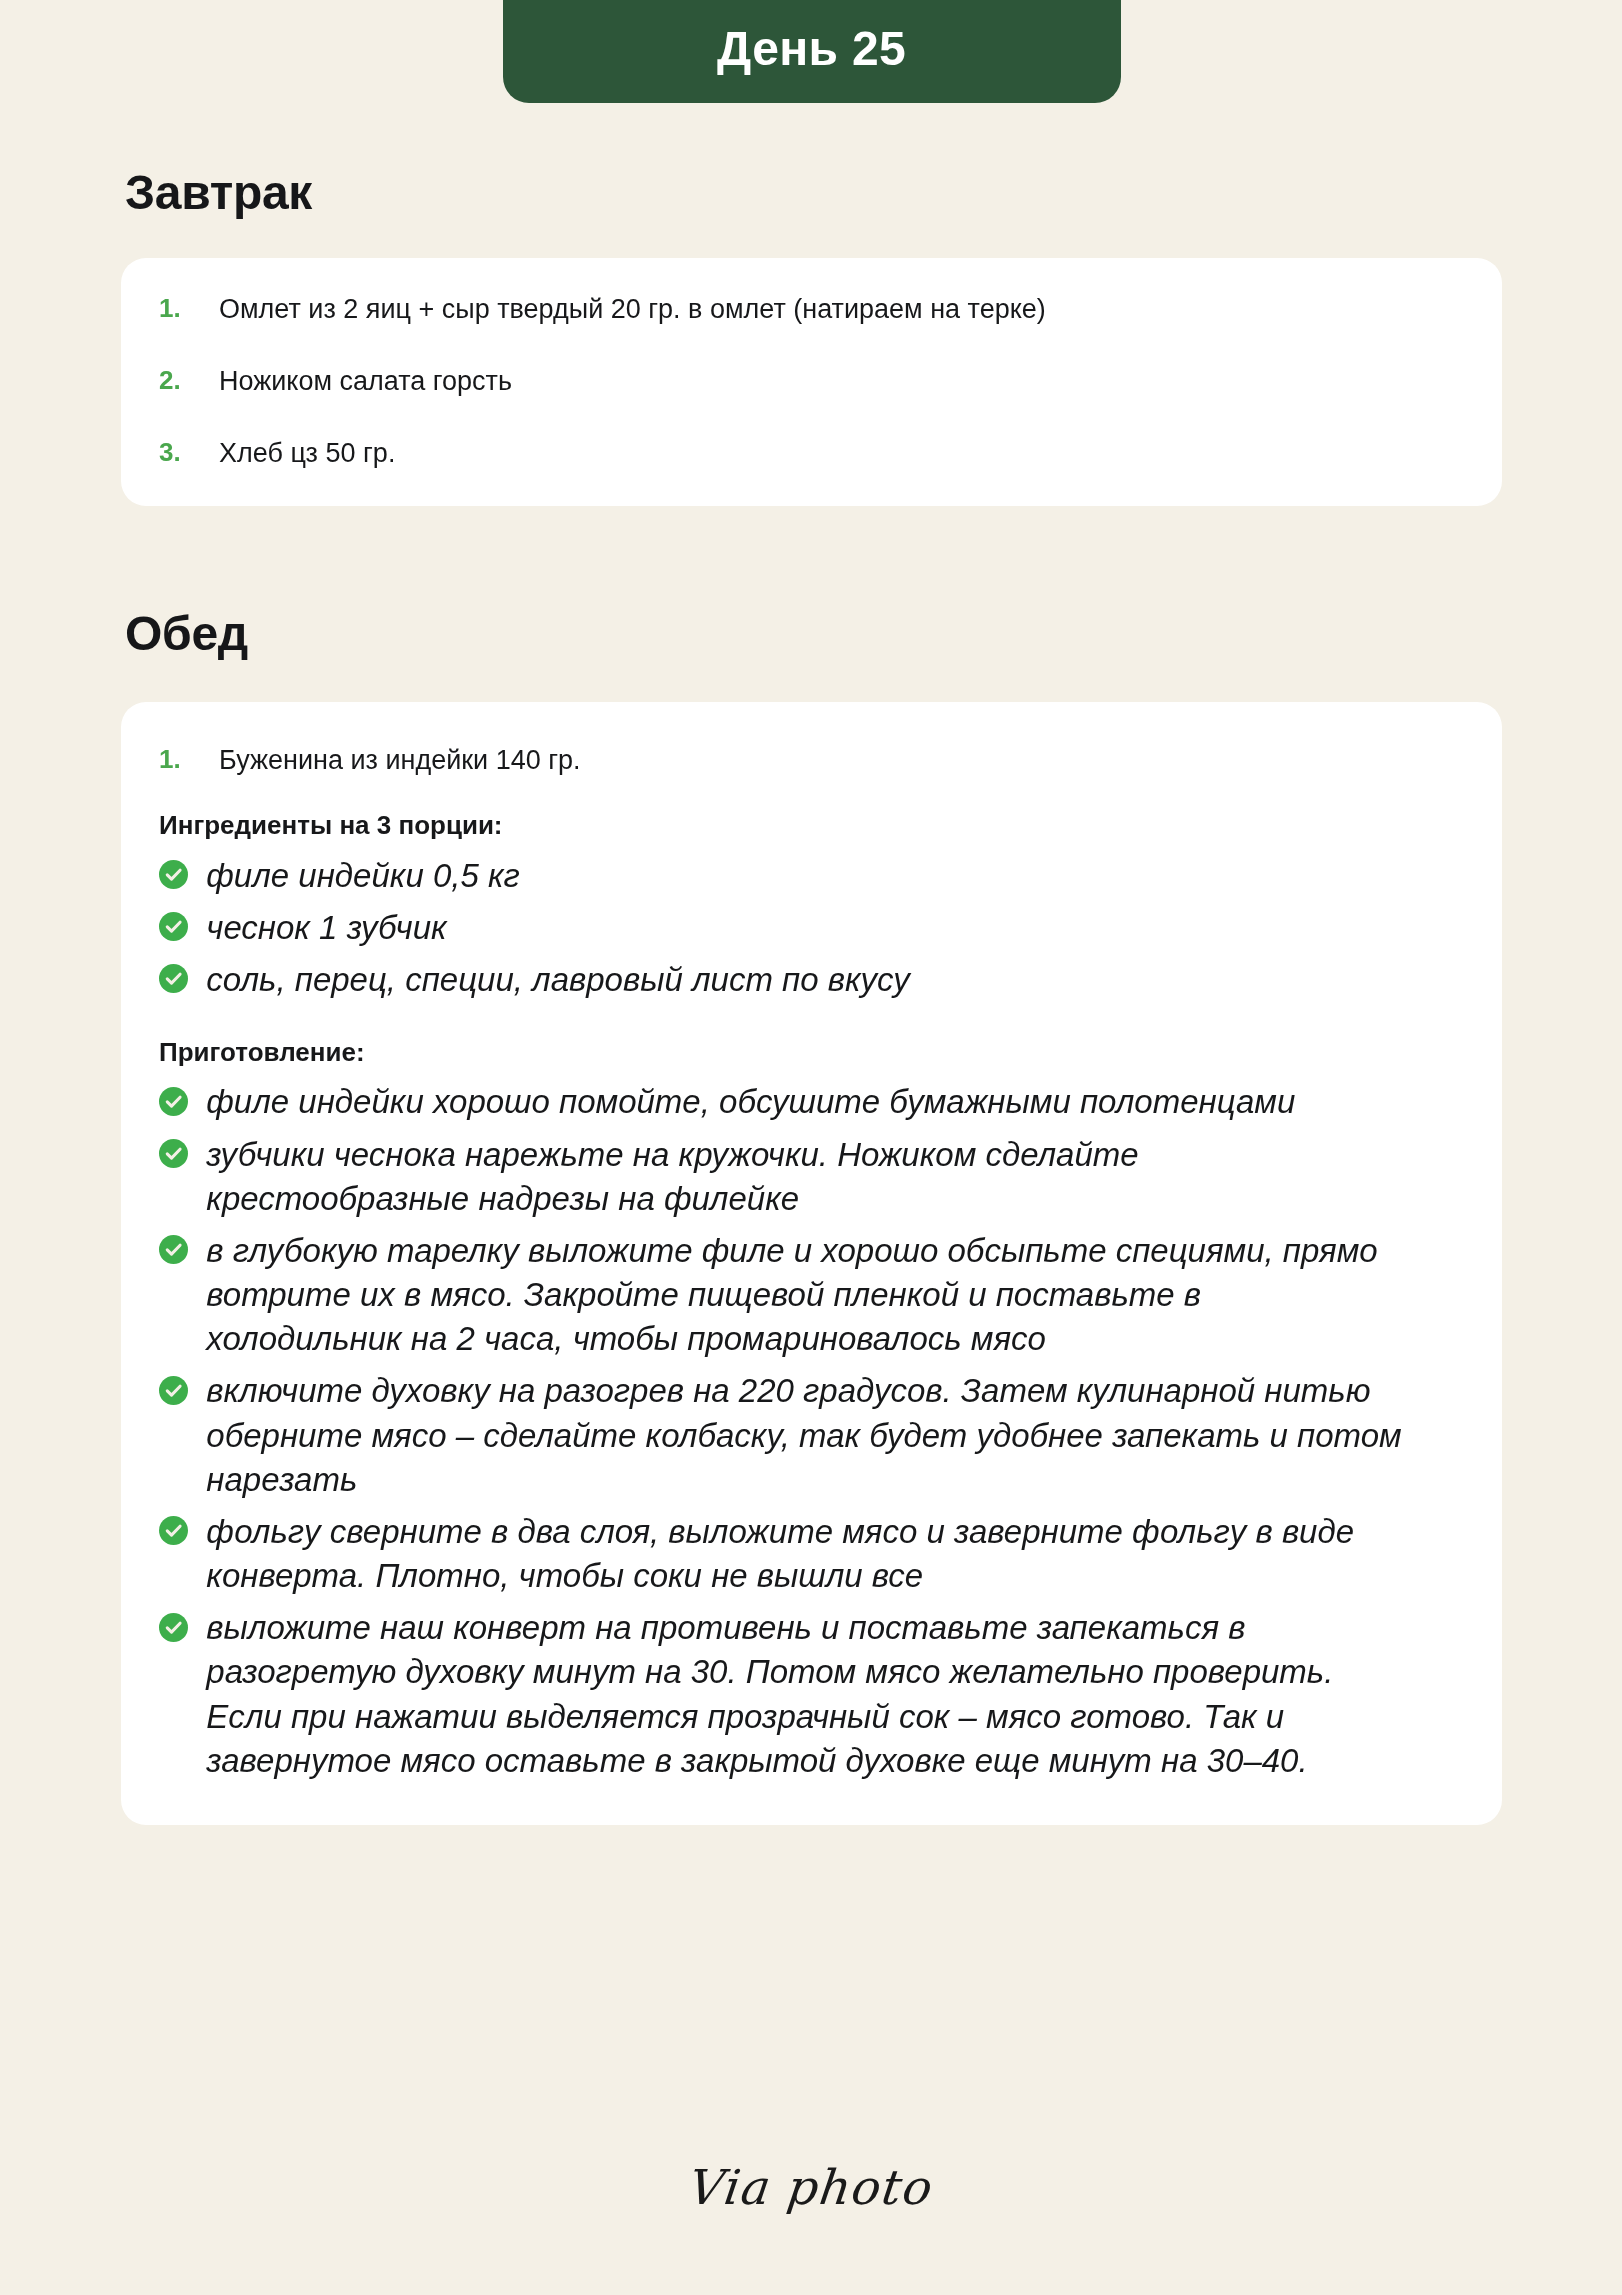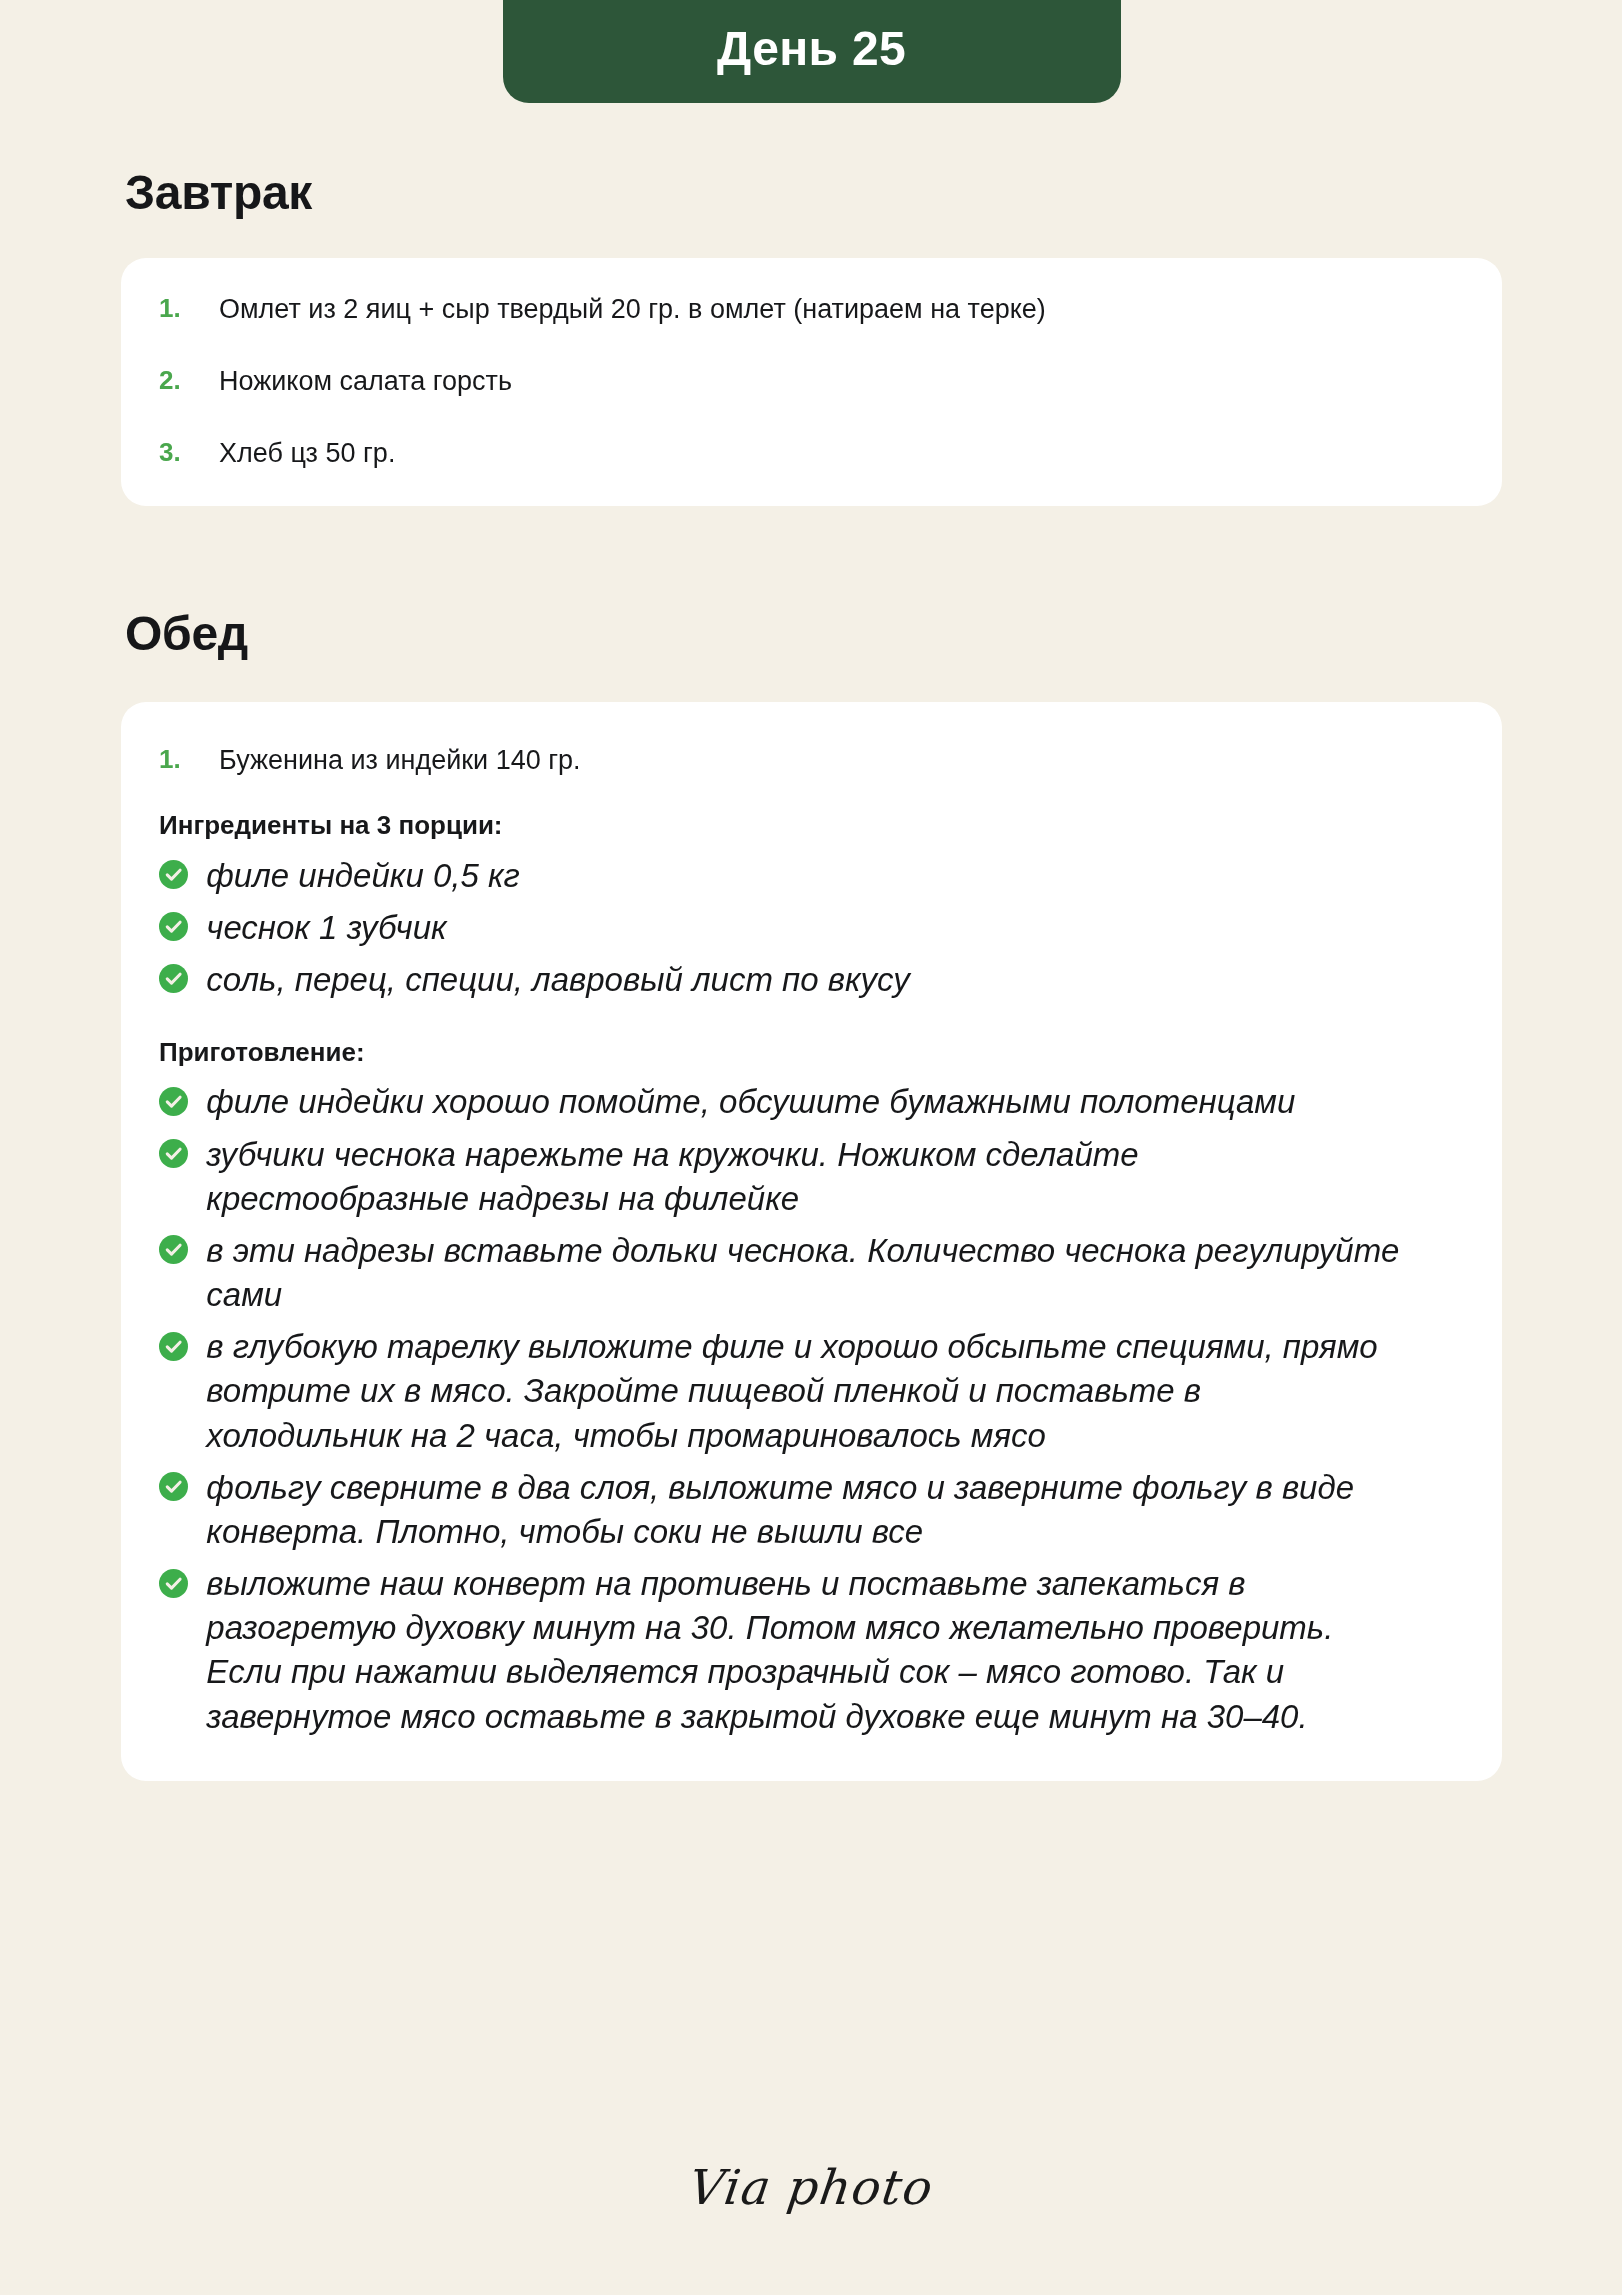--- a/index.html
+++ b/index.html
@@ -247,30 +247,30 @@
           </span>
           <span class="check-text">зубчики чеснока нарежьте на кружочки. Ножиком сделайте крестообразные надрезы на филейке</span>
         </li>
         <li class="check-row">
           <span class="check-icon">
             <svg width="29" height="29" viewBox="0 0 44 44">
               <circle cx="22" cy="22" r="22" fill="#3dae4b"></circle>
               <path d="M12.5 22.5 L19 29 L32 15.5" fill="none" stroke="#f4f0e6" stroke-width="4.6" stroke-linecap="round" stroke-linejoin="round"></path>
             </svg>
           </span>
-          <span class="check-text">в эти надрезы вставьте дольки чеснока. Количество чеснока регулируйте сами</span>
-        </li>
-        <li class="check-row">
-          <span class="check-icon">
-            <svg width="29" height="29" viewBox="0 0 44 44">
-              <circle cx="22" cy="22" r="22" fill="#3dae4b"></circle>
-              <path d="M12.5 22.5 L19 29 L32 15.5" fill="none" stroke="#f4f0e6" stroke-width="4.6" stroke-linecap="round" stroke-linejoin="round"></path>
-            </svg>
-          </span>
           <span class="check-text">в глубокую тарелку выложите филе и хорошо обсыпьте специями, прямо вотрите их в мясо. Закройте пищевой пленкой и поставьте в холодильник на 2 часа, чтобы промариновалось мясо</span>
+        </li>
+        <li class="check-row">
+          <span class="check-icon">
+            <svg width="29" height="29" viewBox="0 0 44 44">
+              <circle cx="22" cy="22" r="22" fill="#3dae4b"></circle>
+              <path d="M12.5 22.5 L19 29 L32 15.5" fill="none" stroke="#f4f0e6" stroke-width="4.6" stroke-linecap="round" stroke-linejoin="round"></path>
+            </svg>
+          </span>
+          <span class="check-text">включите духовку на разогрев на 220 градусов. Затем кулинарной нитью оберните мясо – сделайте колбаску, так будет удобнее запекать и потом нарезать</span>
         </li>
         <li class="check-row">
           <span class="check-icon">
             <svg width="29" height="29" viewBox="0 0 44 44">
               <circle cx="22" cy="22" r="22" fill="#3dae4b"></circle>
               <path d="M12.5 22.5 L19 29 L32 15.5" fill="none" stroke="#f4f0e6" stroke-width="4.6" stroke-linecap="round" stroke-linejoin="round"></path>
             </svg>
           </span>
           <span class="check-text">фольгу сверните в два слоя, выложите мясо и заверните фольгу в виде конверта. Плотно, чтобы соки не вышли все</span>
         </li>

